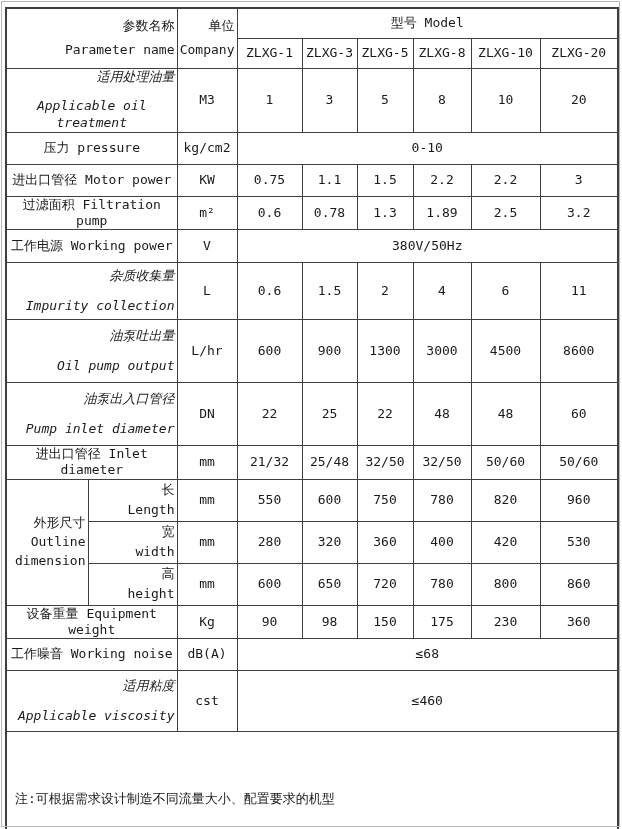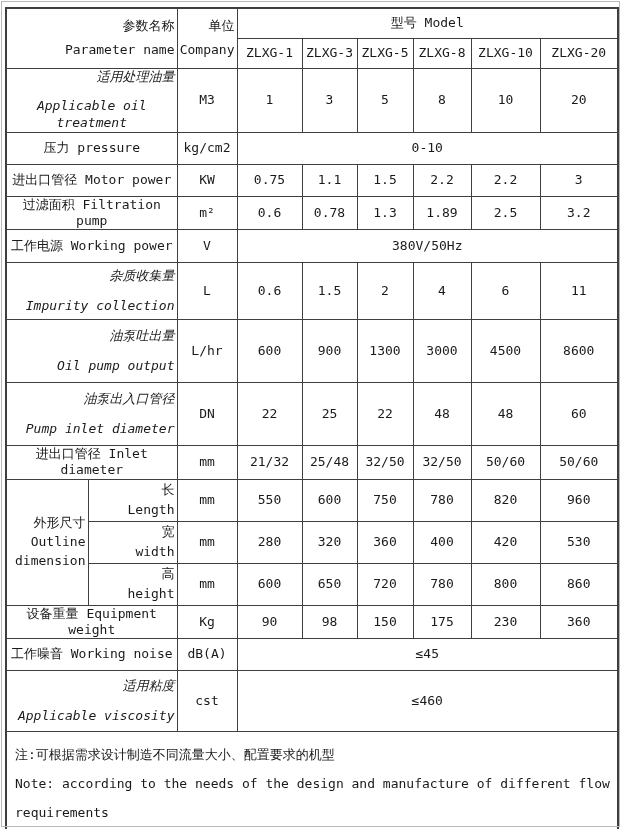--- a/index.html
+++ b/index.html
@@ -35,21 +35,21 @@
   
   .stack { display: flex; flex-direction: column; align-items: flex-end; justify-content: center; }
   .gap13 { gap: 13px; font-style: italic; }
   .gap8  { gap: 8px; }
   .gap3  { gap: 3px; }
   .note-cell {
     text-align: left !important;
     padding: 8px 8px 6px 8px !important;
     vertical-align: top !important;
   }
-  .note-line { line-height: 29px; white-space: nowrap; }
+  .note-line { line-height: 29px; white-space: nowrap; margin-top: 44px; }
 </style>
 </head>
 <body>
 
 <div class="page-frame"></div>
 
 <table class="spec">
   <colgroup>
     <col style="width:82px">
       <col style="width:89px">
@@ -258,21 +258,21 @@
     <td>98</td>
     <td>150</td>
     <td>175</td>
     <td>230</td>
     <td>360</td>
   </tr>
 
   <tr style="height:32px">
     <td colspan="2">工作噪音 Working noise</td>
     <td>dB(A)</td>
-    <td colspan="6">≤45</td>
+    <td colspan="6">≤68</td>
   </tr>
 
   <tr style="height:61px">
     <td colspan="2">
       <div class="stack gap13">
         <span>适用粘度</span>
         <span>Applicable viscosity</span>
       </div>
     </td>
     <td>cst</td>

